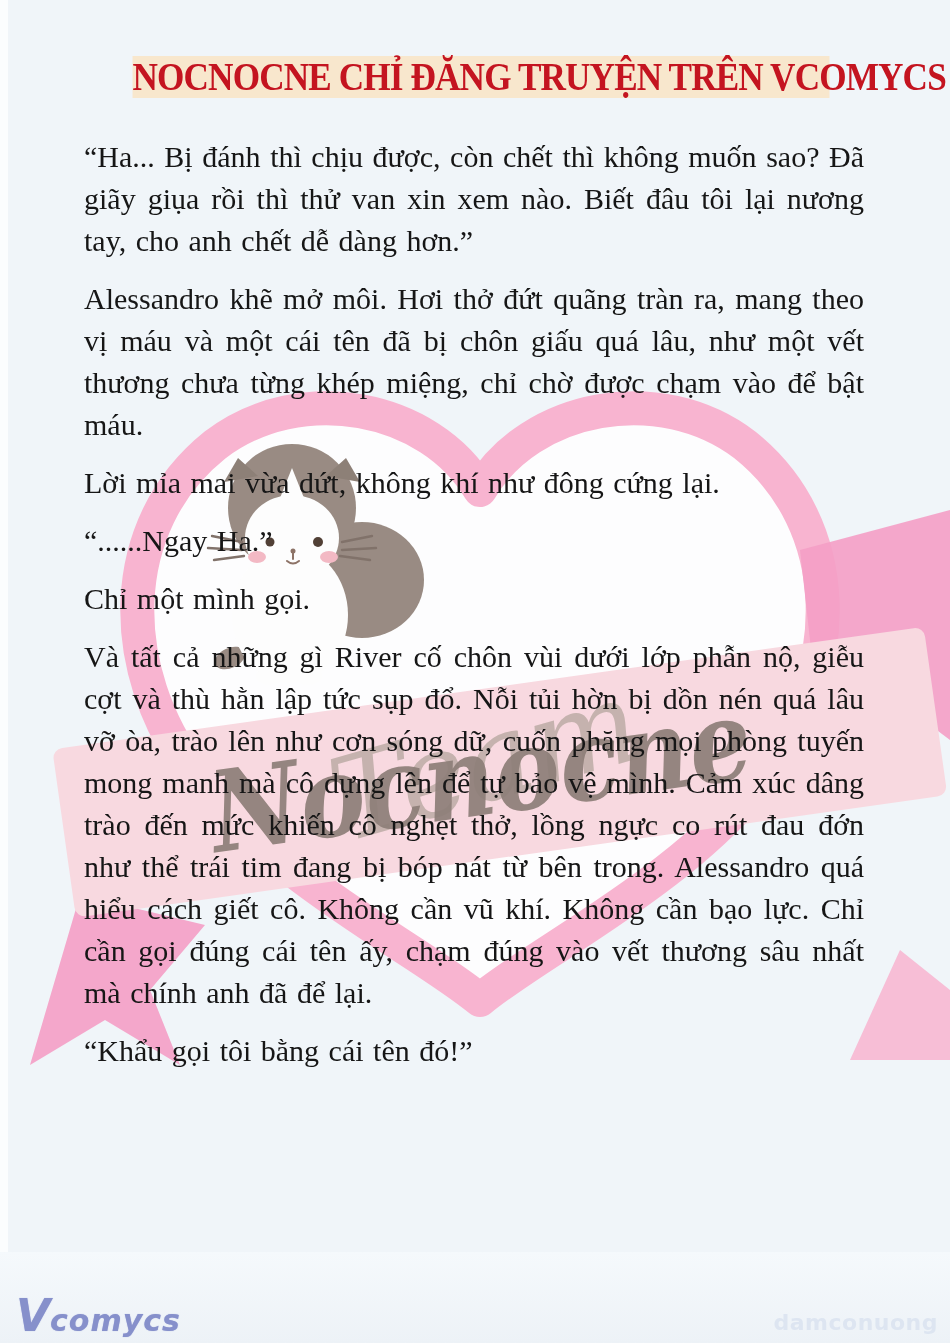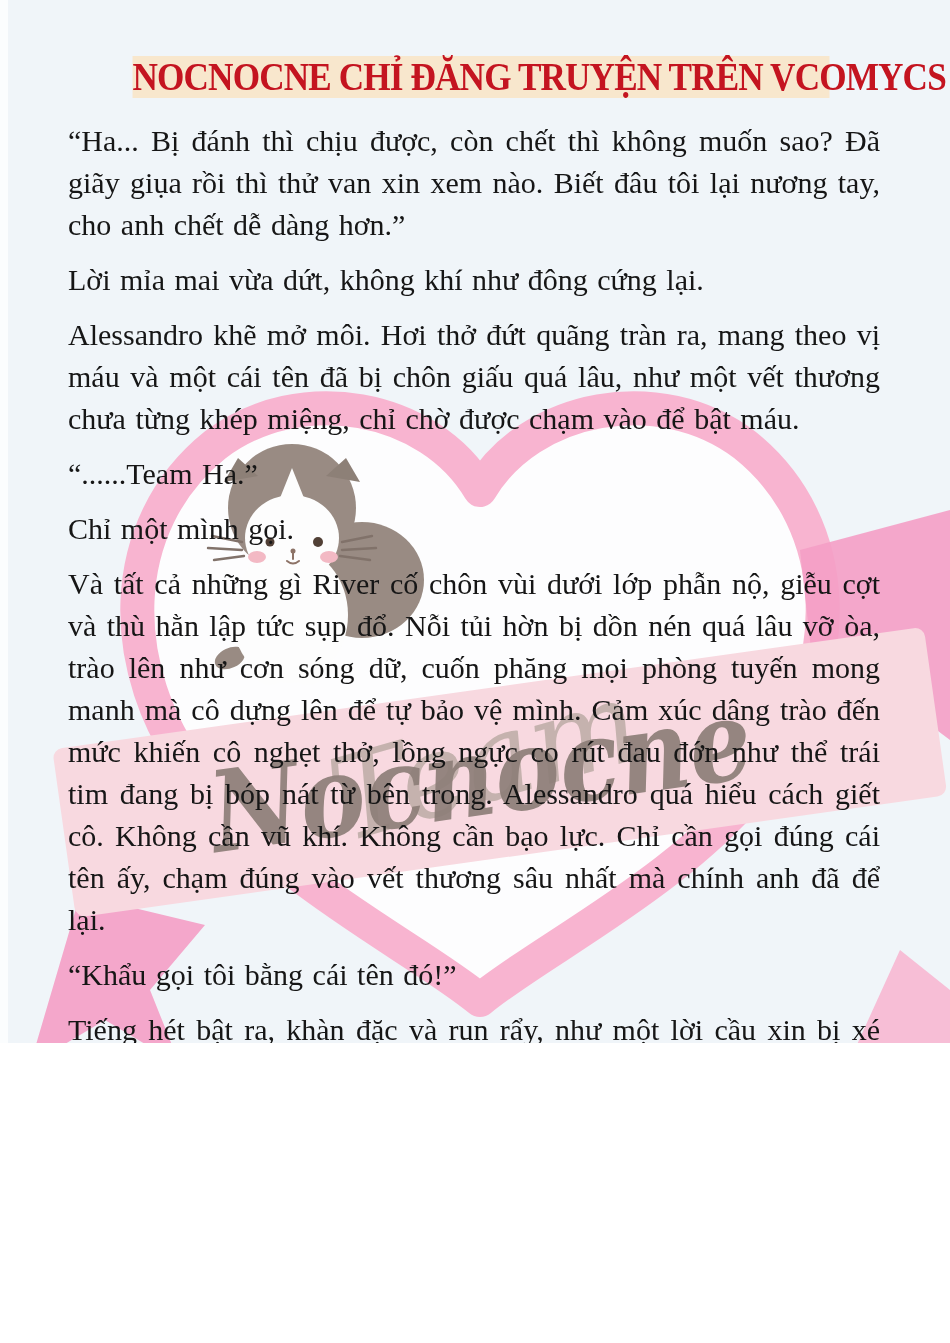--- a/index.html
+++ b/index.html
@@ -1,33 +1,33 @@
 <!DOCTYPE html>
 <html lang="vi"><head>
 <meta charset="utf-8">
 <style>
   html,body{margin:0;padding:0;}
-  .page{position:relative;width:950px;height:1043px;background:#f0f5f9;overflow:hidden;
+  .page{position:relative;width:950px;height:1343px;background:#f0f5f9;overflow:hidden;
         font-family:"Liberation Serif","DejaVu Serif",serif;}
   .edge-strip{position:absolute;left:0;top:0;width:8px;height:100%;background:#fbfdfe;}
   .bottom-fade{position:absolute;left:0;top:1252px;width:100%;height:91px;
         background:linear-gradient(#f5f9fc,#edf2f7);}
   .notice{position:absolute;left:85px;top:56px;width:792px;height:42px;background:#f8e7cd;
         color:#c41420;font-weight:bold;font-size:40px;line-height:42px;text-align:center;
         white-space:nowrap;letter-spacing:-1px;transform:scaleX(.88);transform-origin:center;
         z-index:2;}
   .watermark{position:absolute;left:0;top:350px;width:950px;height:720px;z-index:1;overflow:visible;}
   .content{position:absolute;left:68px;top:120px;width:812px;z-index:3;
         color:#161616;font-size:30px;line-height:42px;text-align:justify;word-spacing:2px;}
-  .content p{margin:0;}
+  .content p{margin:16px;}
   .content p + p{margin-top:13px;}
   .content p.cont{text-align-last:justify;}
   .vcomycs{position:absolute;left:16px;top:1290px;z-index:3;color:#8690cb;
         font-family:"DejaVu Sans","Liberation Sans",sans-serif;font-style:italic;font-weight:bold;
-        font-size:37px;letter-spacing:1px;text-shadow:0 0 1px #aab2dd;}
+        font-size:30px;letter-spacing:1px;text-shadow:0 0 1px #aab2dd;}
   .vcomycs::first-letter{font-size:44px;letter-spacing:0;}
   .credit{position:absolute;right:12px;top:1310px;z-index:3;color:#dde5f1;
         font-family:"DejaVu Sans","Liberation Sans",sans-serif;font-weight:bold;
         font-size:22px;letter-spacing:.5px;}
 </style>
 </head>
 <body>
 
 <div class="page">
   <div class="edge-strip"></div>
@@ -74,24 +74,23 @@
       <ellipse cx="129" cy="127" rx="9" ry="6" fill="#f3b7c3"></ellipse>
       <path d="M 12 106 L 42 112 M 8 118 L 42 120 M 14 130 L 44 126" stroke="#7d6e66" stroke-width="2.4" stroke-linecap="round"></path>
       <path d="M 142 112 L 172 106 M 142 120 L 176 118 M 140 126 L 170 130" stroke="#7d6e66" stroke-width="2.4" stroke-linecap="round"></path>
       <ellipse cx="70" cy="246" rx="14" ry="9" fill="#fdfdfd"></ellipse>
       <ellipse cx="108" cy="246" rx="14" ry="9" fill="#fdfdfd"></ellipse>
     </g>
   </svg>
 
   <div class="content">
     <p>“Ha... Bị đánh thì chịu được, còn chết thì không muốn sao? Đã giãy giụa rồi thì thử van xin xem nào. Biết đâu tôi lại nương tay, cho anh chết dễ dàng hơn.”</p>
+    <p>Alessandro khẽ mở môi. Hơi thở đứt quãng tràn ra, mang theo vị máu và một cái tên đã bị chôn giấu quá lâu, như một vết thương chưa từng khép miệng, chỉ chờ được chạm vào để bật máu.</p>
     <p>Lời mỉa mai vừa dứt, không khí như đông cứng lại.</p>
-    <p>Alessandro khẽ mở môi. Hơi thở đứt quãng tràn ra, mang theo vị máu và một cái tên đã bị chôn giấu quá lâu, như một vết thương chưa từng khép miệng, chỉ chờ được chạm vào để bật máu.</p>
-    <p>“......Team Ha.”</p>
+    <p>“......Ngay Ha.”</p>
     <p>Chỉ một mình gọi.</p>
     <p>Và tất cả những gì River cố chôn vùi dưới lớp phẫn nộ, giễu cợt và thù hằn lập tức sụp đổ. Nỗi tủi hờn bị dồn nén quá lâu vỡ òa, trào lên như cơn sóng dữ, cuốn phăng mọi phòng tuyến mong manh mà cô dựng lên để tự bảo vệ mình. Cảm xúc dâng trào đến mức khiến cô nghẹt thở, lồng ngực co rút đau đớn như thể trái tim đang bị bóp nát từ bên trong. Alessandro quá hiểu cách giết cô. Không cần vũ khí. Không cần bạo lực. Chỉ cần gọi đúng cái tên ấy, chạm đúng vào vết thương sâu nhất mà chính anh đã để lại.</p>
     <p>“Khẩu gọi tôi bằng cái tên đó!”</p>
-    <p class="cont">Tiếng hét bật ra, khàn đặc và run rẩy, như một lời cầu xin bị xé nát. Ngay sau đó, River rút súng. Khẩu súng nằm gọn trong tay cô, bị siết chặt đến mức các đốt ngón tay trắng bệch. Đầu</p>
   </div>
 
   <div class="vcomycs">Vcomycs</div>
   <div class="credit">damconuong</div>
 </div>
 
 </body></html>

